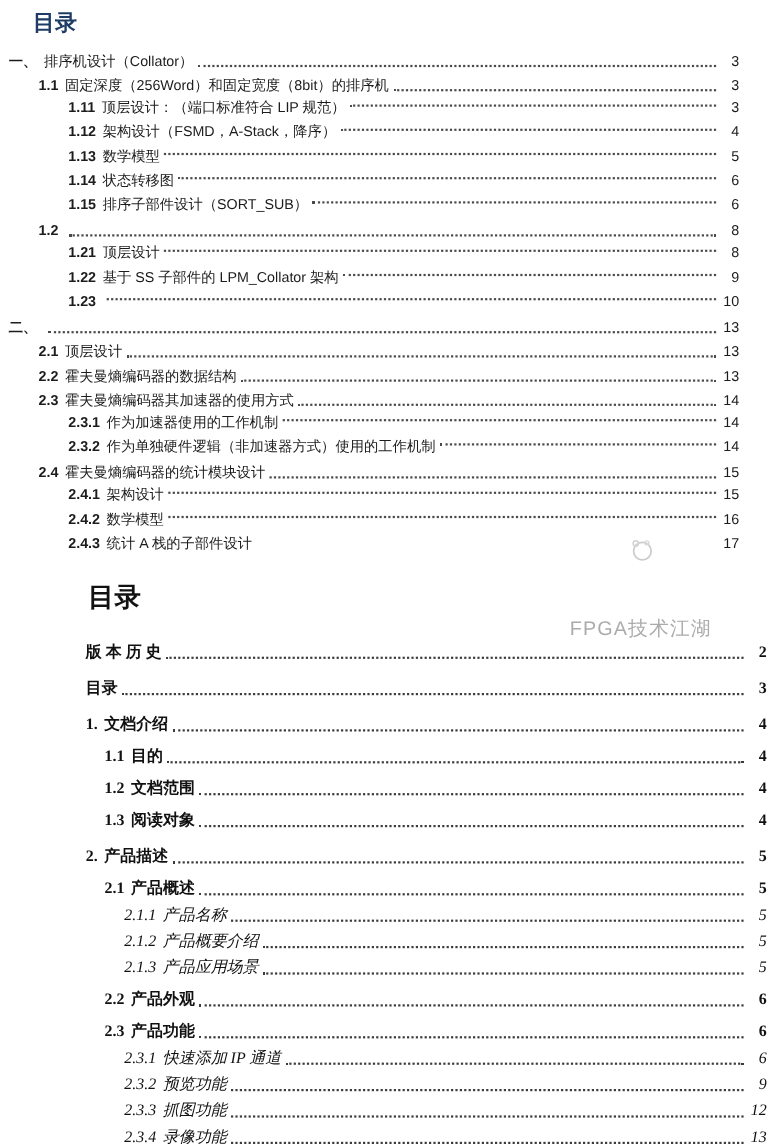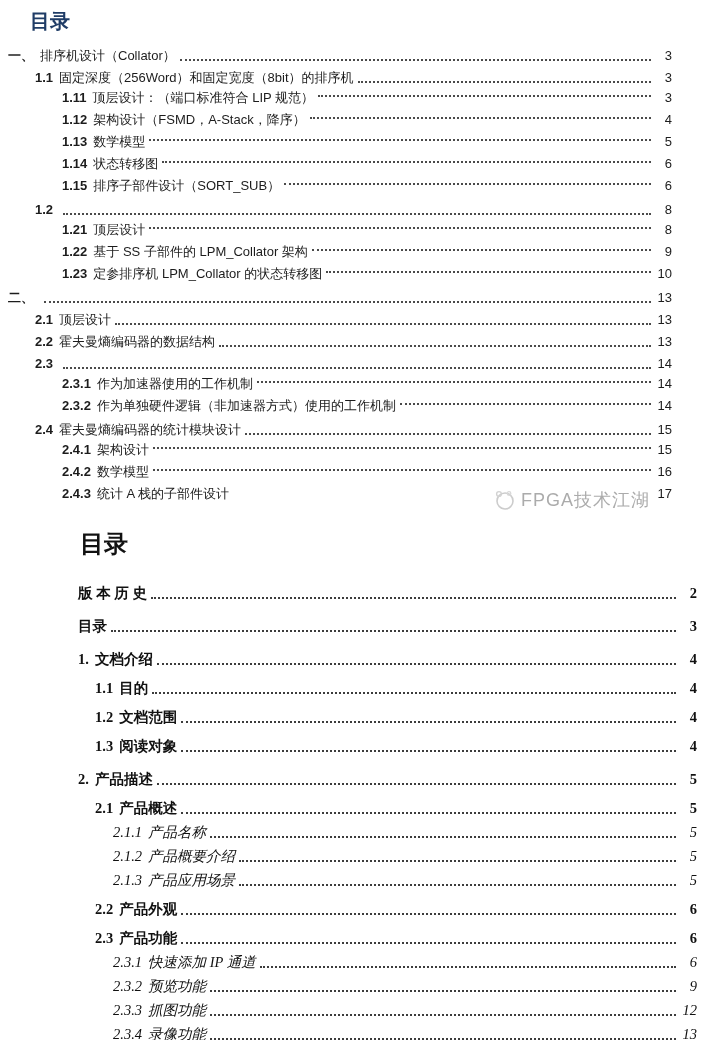--- a/index.html
+++ b/index.html
@@ -43,21 +43,21 @@
   .toc2 .lvl1{padding-left:17px;margin-top:5px;}
   .toc2 .lvl2{padding-left:35px;}
 
   
   .watermark{
     position:absolute;display:flex;align-items:center;gap:5px;
     color:#a3a3a3;font:18px "Liberation Sans",sans-serif;
     letter-spacing:1px;opacity:.9;pointer-events:none;white-space:pre;
   }
   .watermark svg{display:block;}
-  #wm1{left:492px;top:446px;}
+  #wm1{left:518px;top:446px;flex-direction:column;}
   #wm2{left:498px;top:997px;}
 </style>
 </head>
 <body>
 
 <div class="toc1">
   <h1 class="title">目录</h1>
   <div>
       <div class="row lvl0">
         <span class="num">一、</span>
@@ -113,21 +113,20 @@
         <span class="pg">8</span>
       </div>
       <div class="row lvl2">
         <span class="num">1.22</span>
         <span class="txt">基于 SS 子部件的 LPM_Collator 架构</span>
         <span class="leader"></span>
         <span class="pg">9</span>
       </div>
       <div class="row lvl2">
         <span class="num">1.23</span>
-        <span class="txt">定参排序机 LPM_Collator 的状态转移图</span>
         <span class="leader"></span>
         <span class="pg">10</span>
       </div>
       <div class="row lvl0">
         <span class="num">二、</span>
         <span class="leader"></span>
         <span class="pg">13</span>
       </div>
       <div class="row lvl1">
         <span class="num">2.1</span>
@@ -136,20 +135,21 @@
         <span class="pg">13</span>
       </div>
       <div class="row lvl1">
         <span class="num">2.2</span>
         <span class="txt">霍夫曼熵编码器的数据结构</span>
         <span class="leader"></span>
         <span class="pg">13</span>
       </div>
       <div class="row lvl1">
         <span class="num">2.3</span>
+        <span class="txt">霍夫曼熵编码器其加速器的使用方式</span>
         <span class="leader"></span>
         <span class="pg">14</span>
       </div>
       <div class="row lvl2">
         <span class="num">2.3.1</span>
         <span class="txt">作为加速器使用的工作机制</span>
         <span class="leader"></span>
         <span class="pg">14</span>
       </div>
       <div class="row lvl2">

